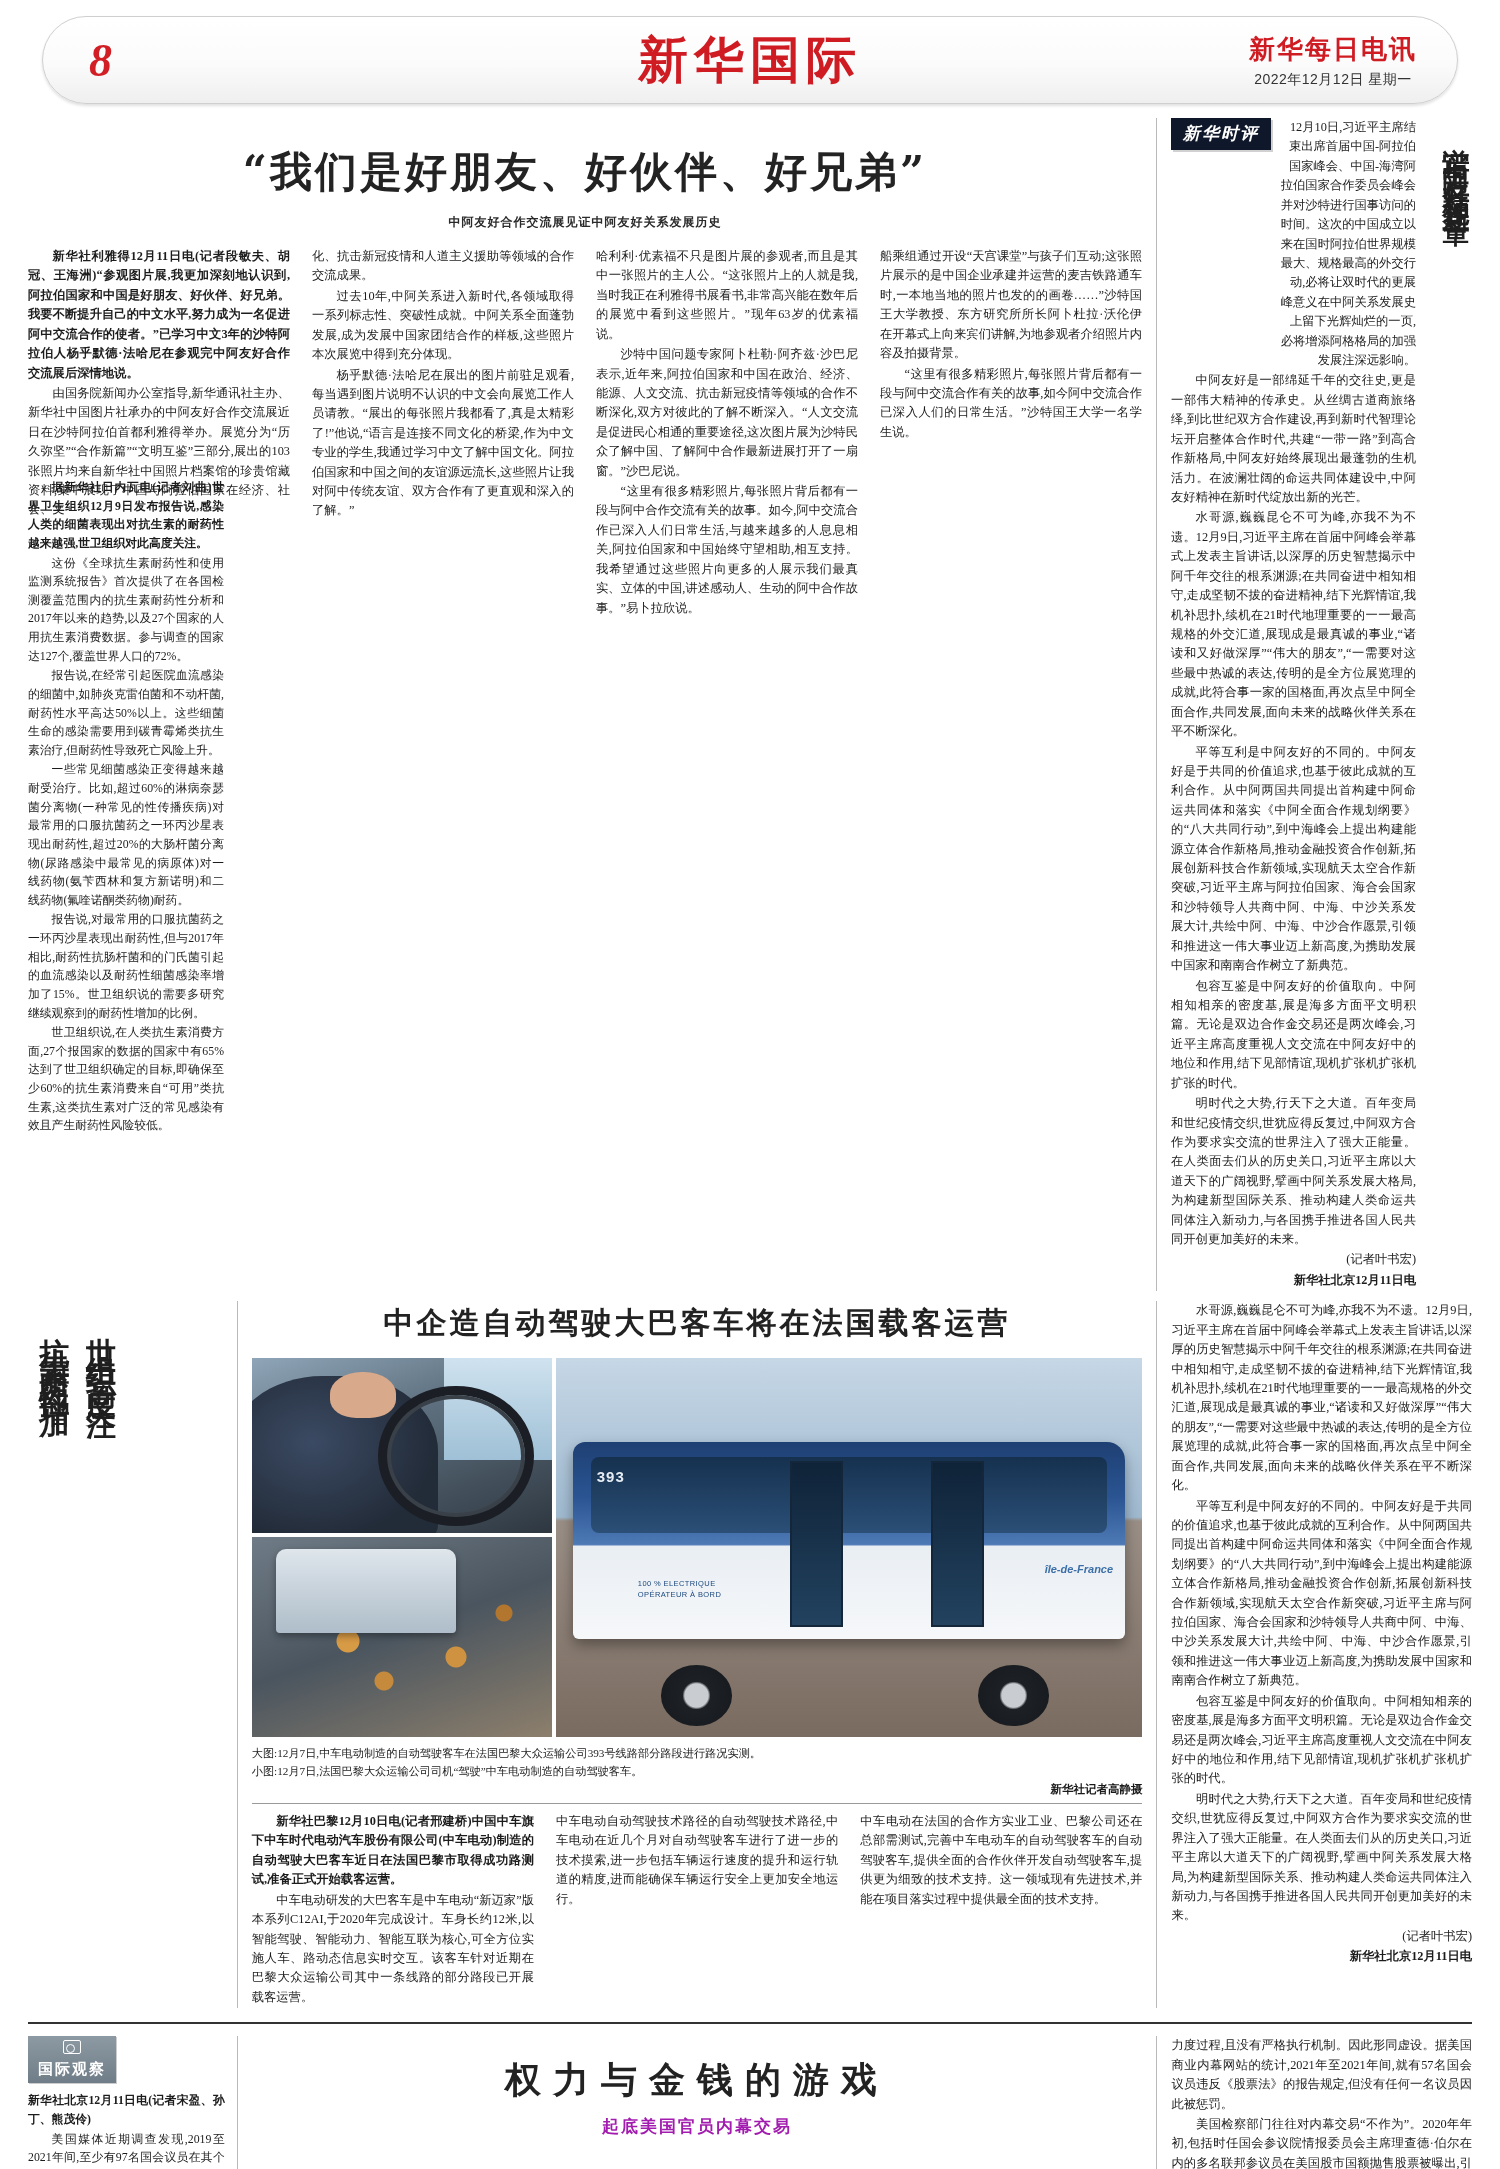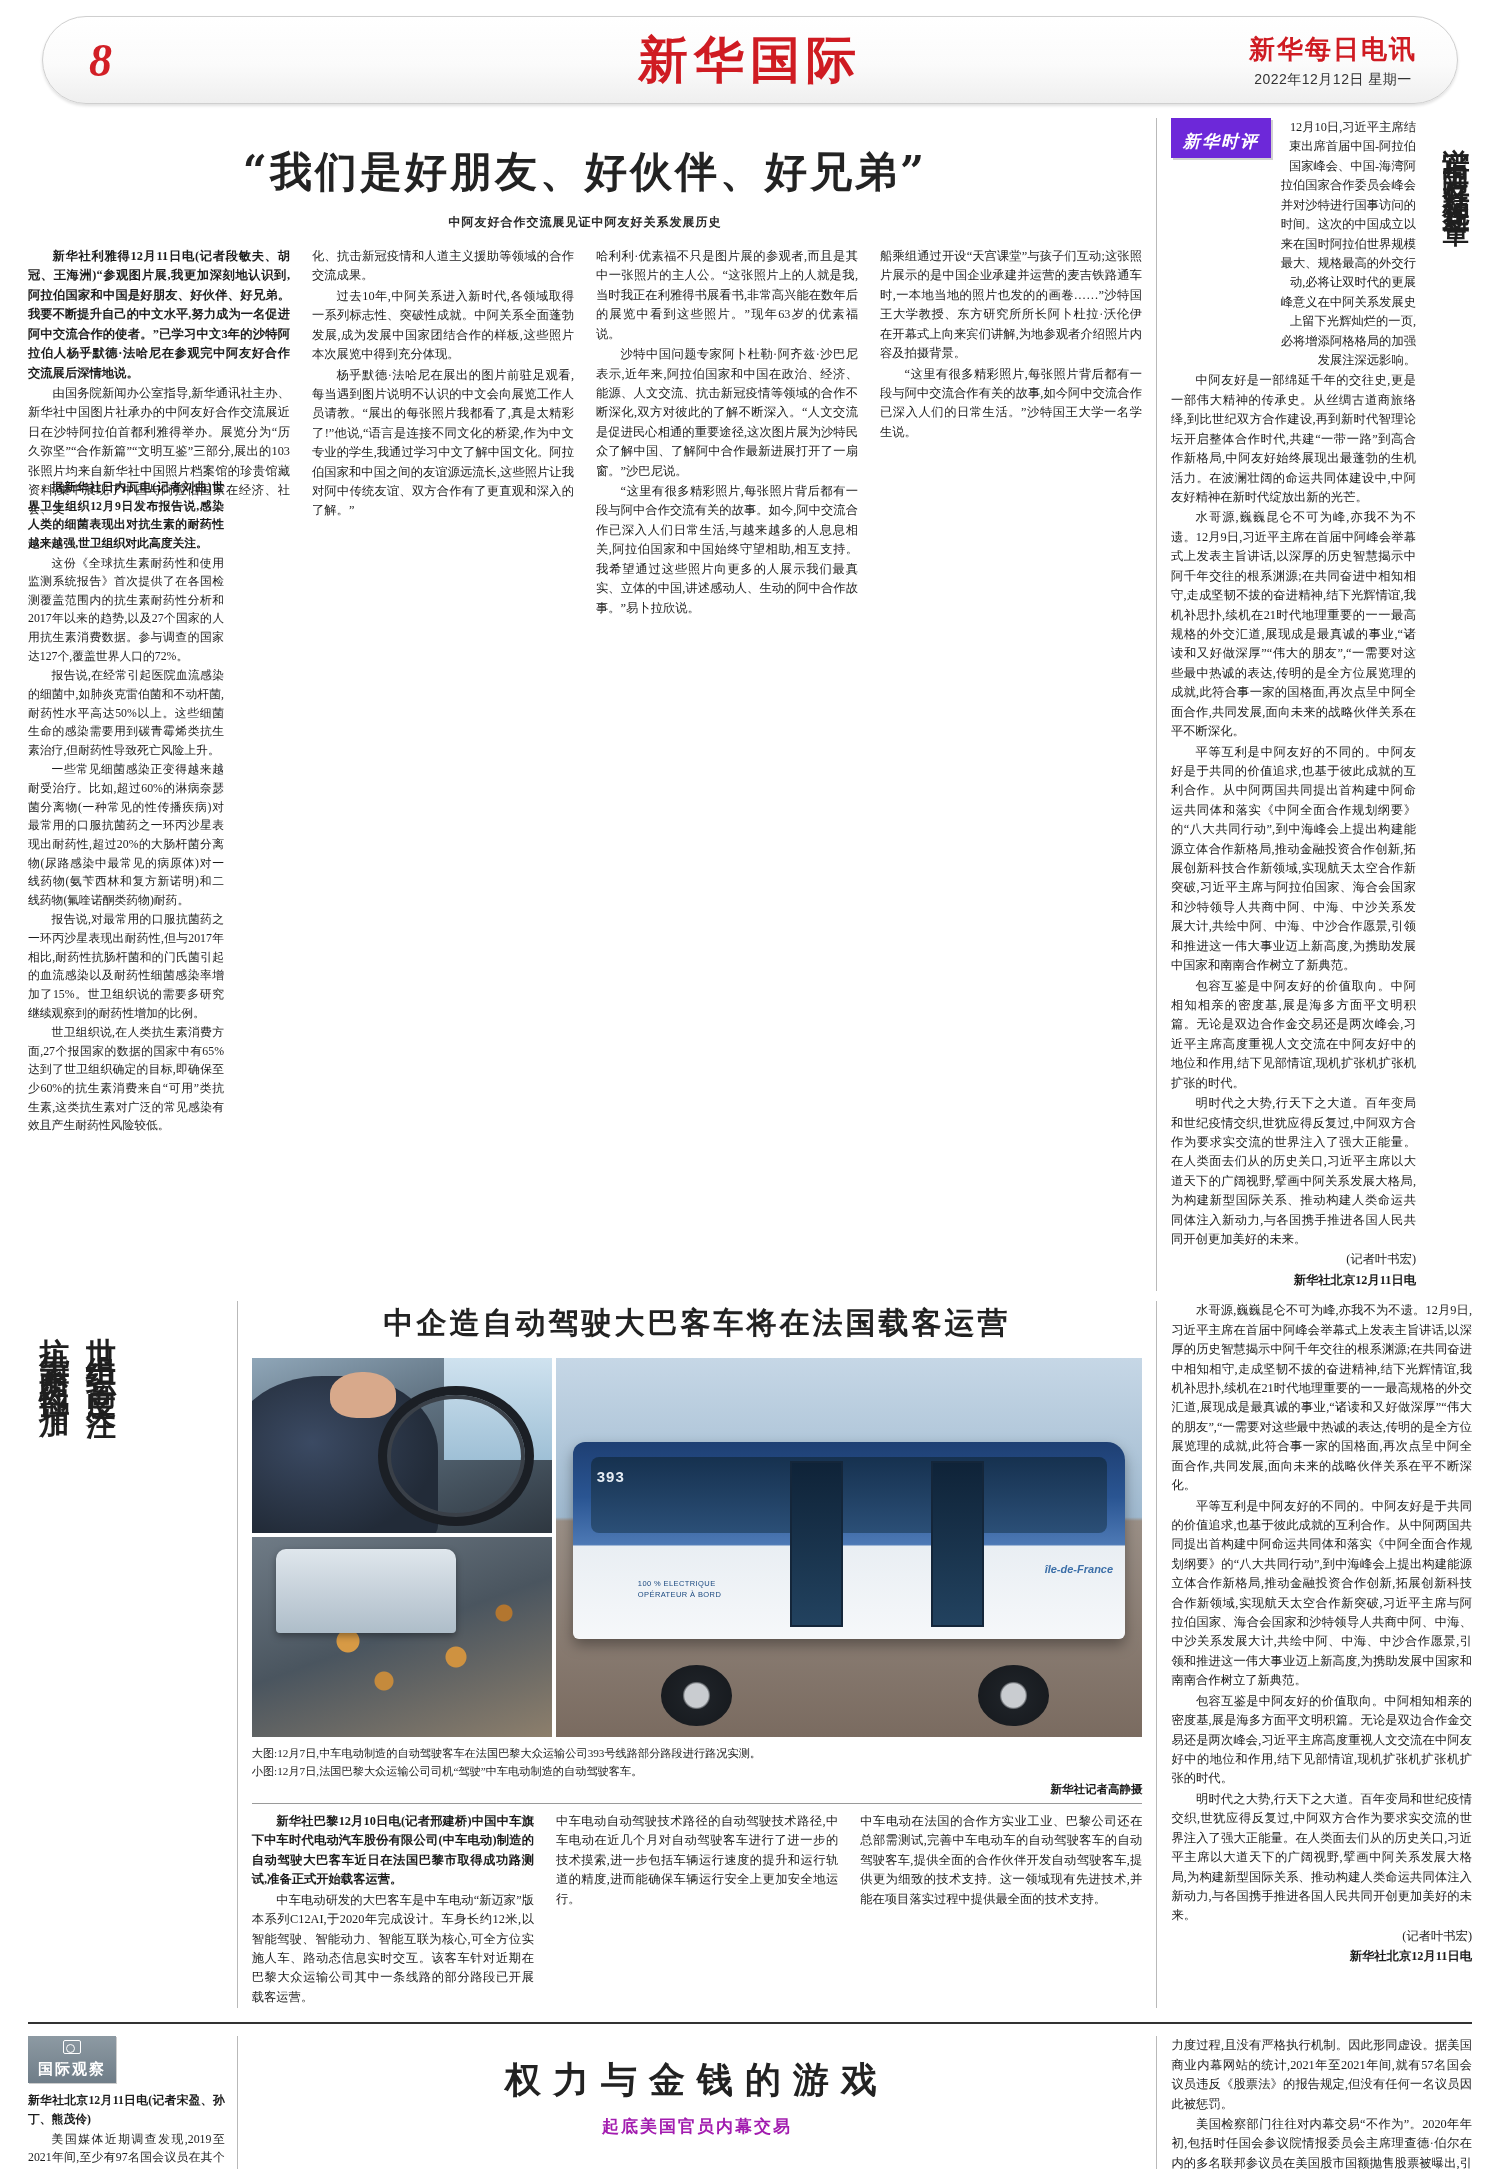--- a/index.html
+++ b/index.html
@@ -86,24 +86,24 @@
     margin-bottom:16px;
   }
   .cols4 { display:flex; gap:0; }
   .cols4 > .c { flex:1 1 0; padding:0 11px; }
   .cols4 > .c:first-child { padding-left:0; }
   .cols4 > .c:last-child { padding-right:0; }
 
   
   .badge-red {
     display:inline-block;
-    background:#6d28d9; color:#fff;
+    background:#0f172a; color:#fff;
     font-family:"DejaVu Serif",serif;
     font-weight:700; font-size:17px; letter-spacing:2px;
-    padding:12px 12px 5px 12px;
+    padding:4px 12px 5px 12px;
     font-style:italic;
     box-shadow:2px 2px 0 rgba(0,0,0,.18);
     text-align:right;
   }
   .vtitle {
     position:absolute; right:2px; top:8px;
     writing-mode:vertical-rl;
     font-family:"DejaVu Serif",serif;
     font-size:27px; font-weight:700; letter-spacing:7px;
     color:#1f1f1f; line-height:1.05;

